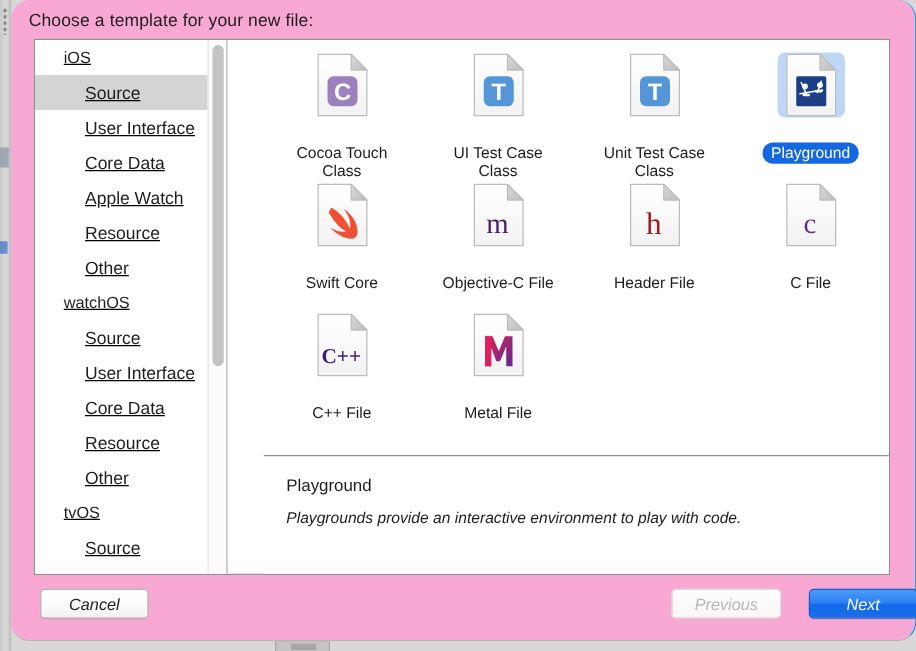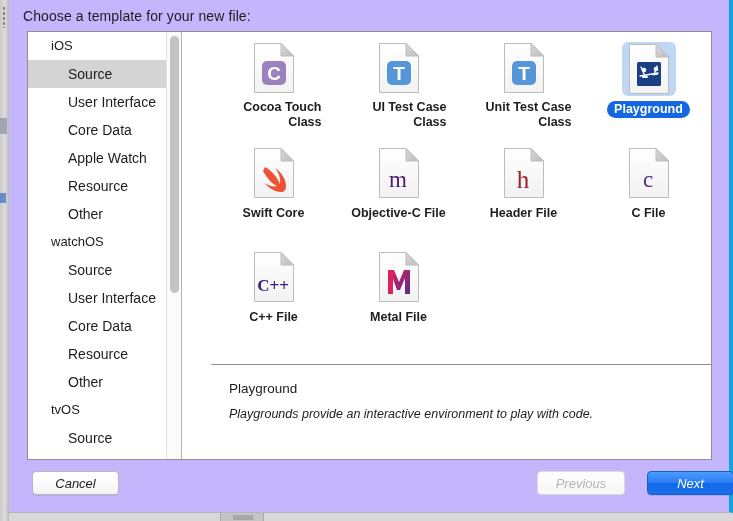--- a/index.html
+++ b/index.html
@@ -53,23 +53,24 @@
     width: 20px; height: 5px;
     background: #8f8f8f;
     opacity: .55;
   }
 
   
   #sheet {
     position: absolute;
     left: 9px; top: 0;
     width: 724px; height: 513px;
-    background: #c4b5fd;
-    border-right: 4px solid #0ea5e9;
+    background: #f9a8d4;
+    border-right: 1px solid #0ea5e9;
     border-bottom: 1px solid #b5b5b5;
+    border-radius: 15px;
   }
 
   #prompt-title {
     position: absolute;
     left: 14px; top: 8px;
     font-size: 14px;
     color: #1d1d1d;
     letter-spacing: .1px;
   }
 
@@ -83,20 +84,21 @@
   }
 
   
   #category-list {
     position: absolute;
     left: 0; top: 0;
     width: 154px; height: 100%;
     background: #ffffff;
     border-right: 1px solid #b3b3b3;
     overflow: hidden;
+    text-decoration: underline;
   }
   .cat-group {
     height: 28px;
     line-height: 28px;
     padding-left: 23px;
     font-size: 13px;
     color: #1d1d1d;
   }
   .cat-item {
     height: 28px;
@@ -152,29 +154,28 @@
     width: 54px; height: 54px;
     display: flex;
     align-items: center;
     justify-content: center;
     border-radius: 6px;
   }
   .tmpl-cell.selected .tmpl-icon-wrap {
     background: #bfd7f5;
   }
   .tmpl-label {
-    margin-top: 5px;
+    margin-top: 20px;
     font-size: 12.5px;
     line-height: 15px;
     color: #1d1d1d;
-    text-align: right;
+    text-align: center;
     max-width: 110px;
     padding: 1px 7px;
     border-radius: 9px;
-    font-weight: bold;
   }
   .tmpl-cell.selected .tmpl-label {
     background: #1367e0;
     color: #ffffff;
   }
 
   
   #description-pane {
     position: absolute;
     left: 183px; top: 332px;

